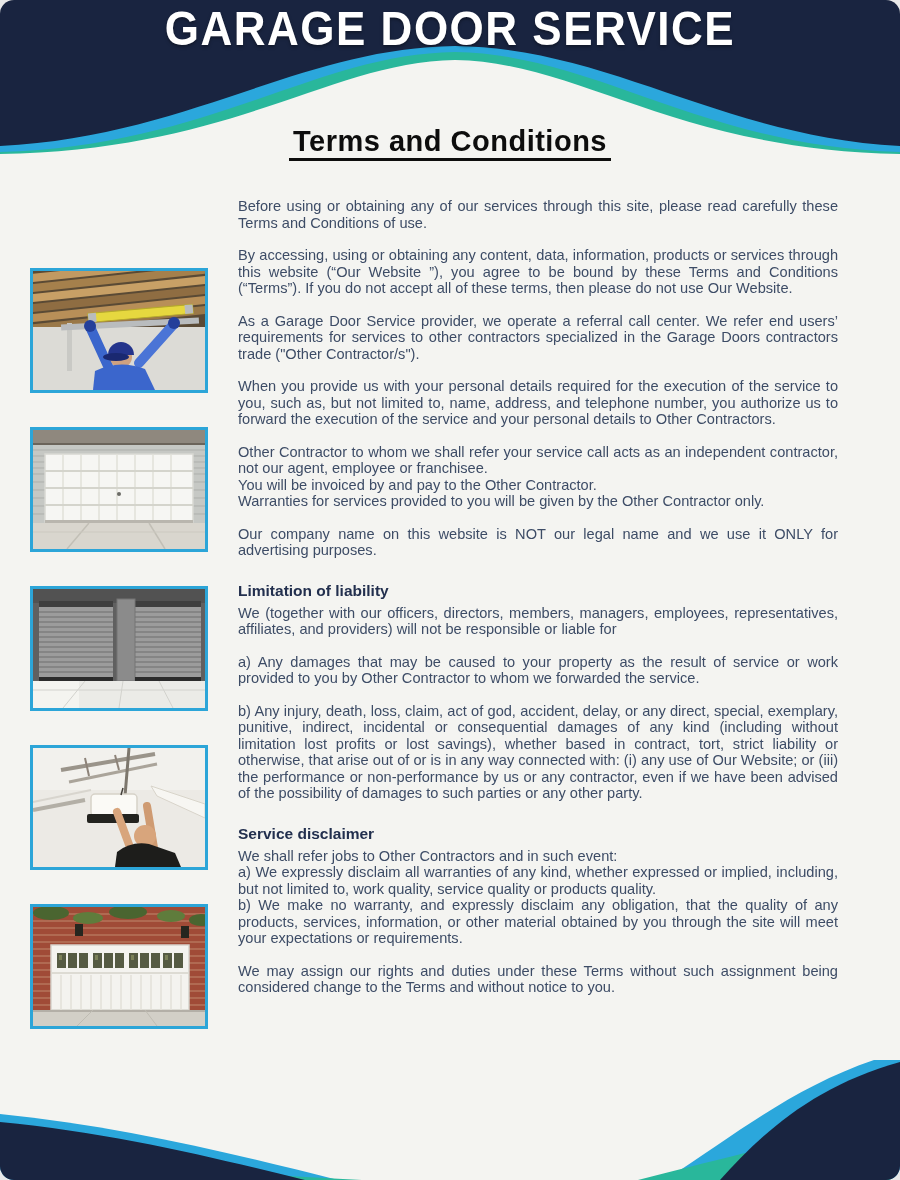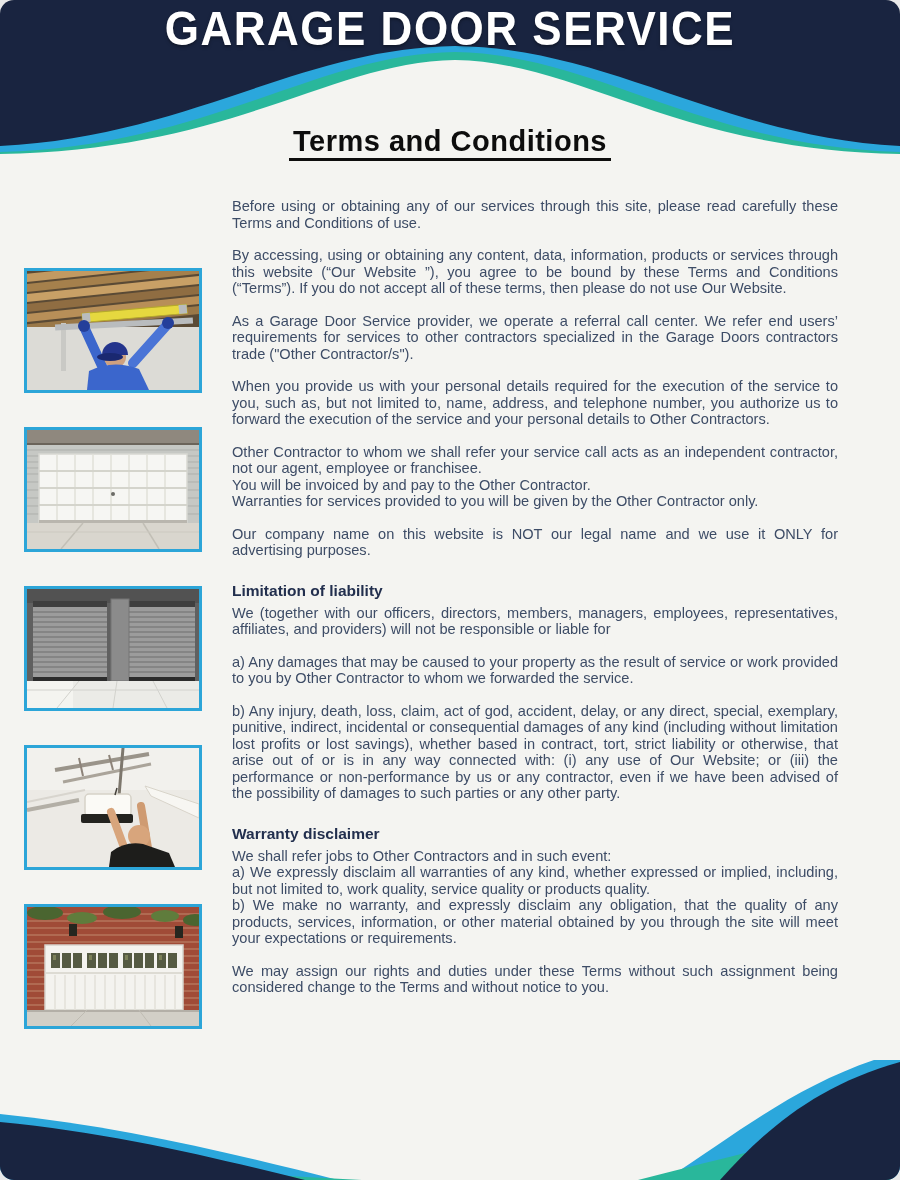--- a/index.html
+++ b/index.html
@@ -30,21 +30,21 @@
   }
   .page-title span{
     display:inline-block;
     color:#0d0d0d;
     font-size:29px;line-height:32px;font-weight:700;
     letter-spacing:.5px;
     border-bottom:3px solid #0d0d0d;
     padding:0 4px 1px 4px;
   }
   
-  .content{display:flex;align-items:flex-start;padding:0 62px 0 24px;}
+  .content{display:flex;align-items:flex-start;padding:0 62px 0 30px;}
   .image-col{width:178px;flex-shrink:0;padding-top:108px;}
   .photo{
     width:178px;height:125px;box-sizing:border-box;
     border:3px solid #2ca5d8;background:#ffffff;
     margin:0 0 34px 0;line-height:0;
   }
   .photo svg{width:172px;height:119px;display:block;}
   .text-col{flex:1;margin-left:30px;padding-top:38px;color:#3d4c66;}
   .text-col p{
     margin:0 0 16px 0;
@@ -308,21 +308,21 @@
       <p>Other Contractor to whom we shall refer your service call acts as an independent contractor, not our agent, employee or franchisee.
 You will be invoiced by and pay to the Other Contractor.
 Warranties for services provided to you will be given by the Other Contractor only.</p>
       <p>Our company name on this website is NOT our legal name and we use it ONLY for advertising purposes.</p>
 
       <h3>Limitation of liability</h3>
       <p>We (together with our officers, directors, members, managers, employees, representatives, affiliates, and providers) will not be responsible or liable for</p>
       <p>a) Any damages that may be caused to your property as the result of service or work provided to you by Other Contractor to whom we forwarded the service.</p>
       <p>b) Any injury, death, loss, claim, act of god, accident, delay, or any direct, special, exemplary, punitive, indirect, incidental or consequential damages of any kind (including without limitation lost profits or lost savings), whether based in contract, tort, strict liability or otherwise, that arise out of or is in any way connected with: (i) any use of Our Website; or (iii) the performance or non-performance by us or any contractor, even if we have been advised of the possibility of damages to such parties or any other party.</p>
 
-      <h3>Warranty disclaimer</h3>
+      <h3>Service disclaimer</h3>
       <p>We shall refer jobs to Other Contractors and in such event:
 a) We expressly disclaim all warranties of any kind, whether expressed or implied, including, but not limited to, work quality, service quality or products quality.
 b) We make no warranty, and expressly disclaim any obligation, that the quality of any products, services, information, or other material obtained by you through the site will meet your expectations or requirements.</p>
 
       <p>We may assign our rights and duties under these Terms without such assignment being considered change to the Terms and without notice to you.</p>
     </div>
   </div>
 
   <div class="bottom-wave">
     <svg viewBox="0 0 900 120" preserveAspectRatio="none">

